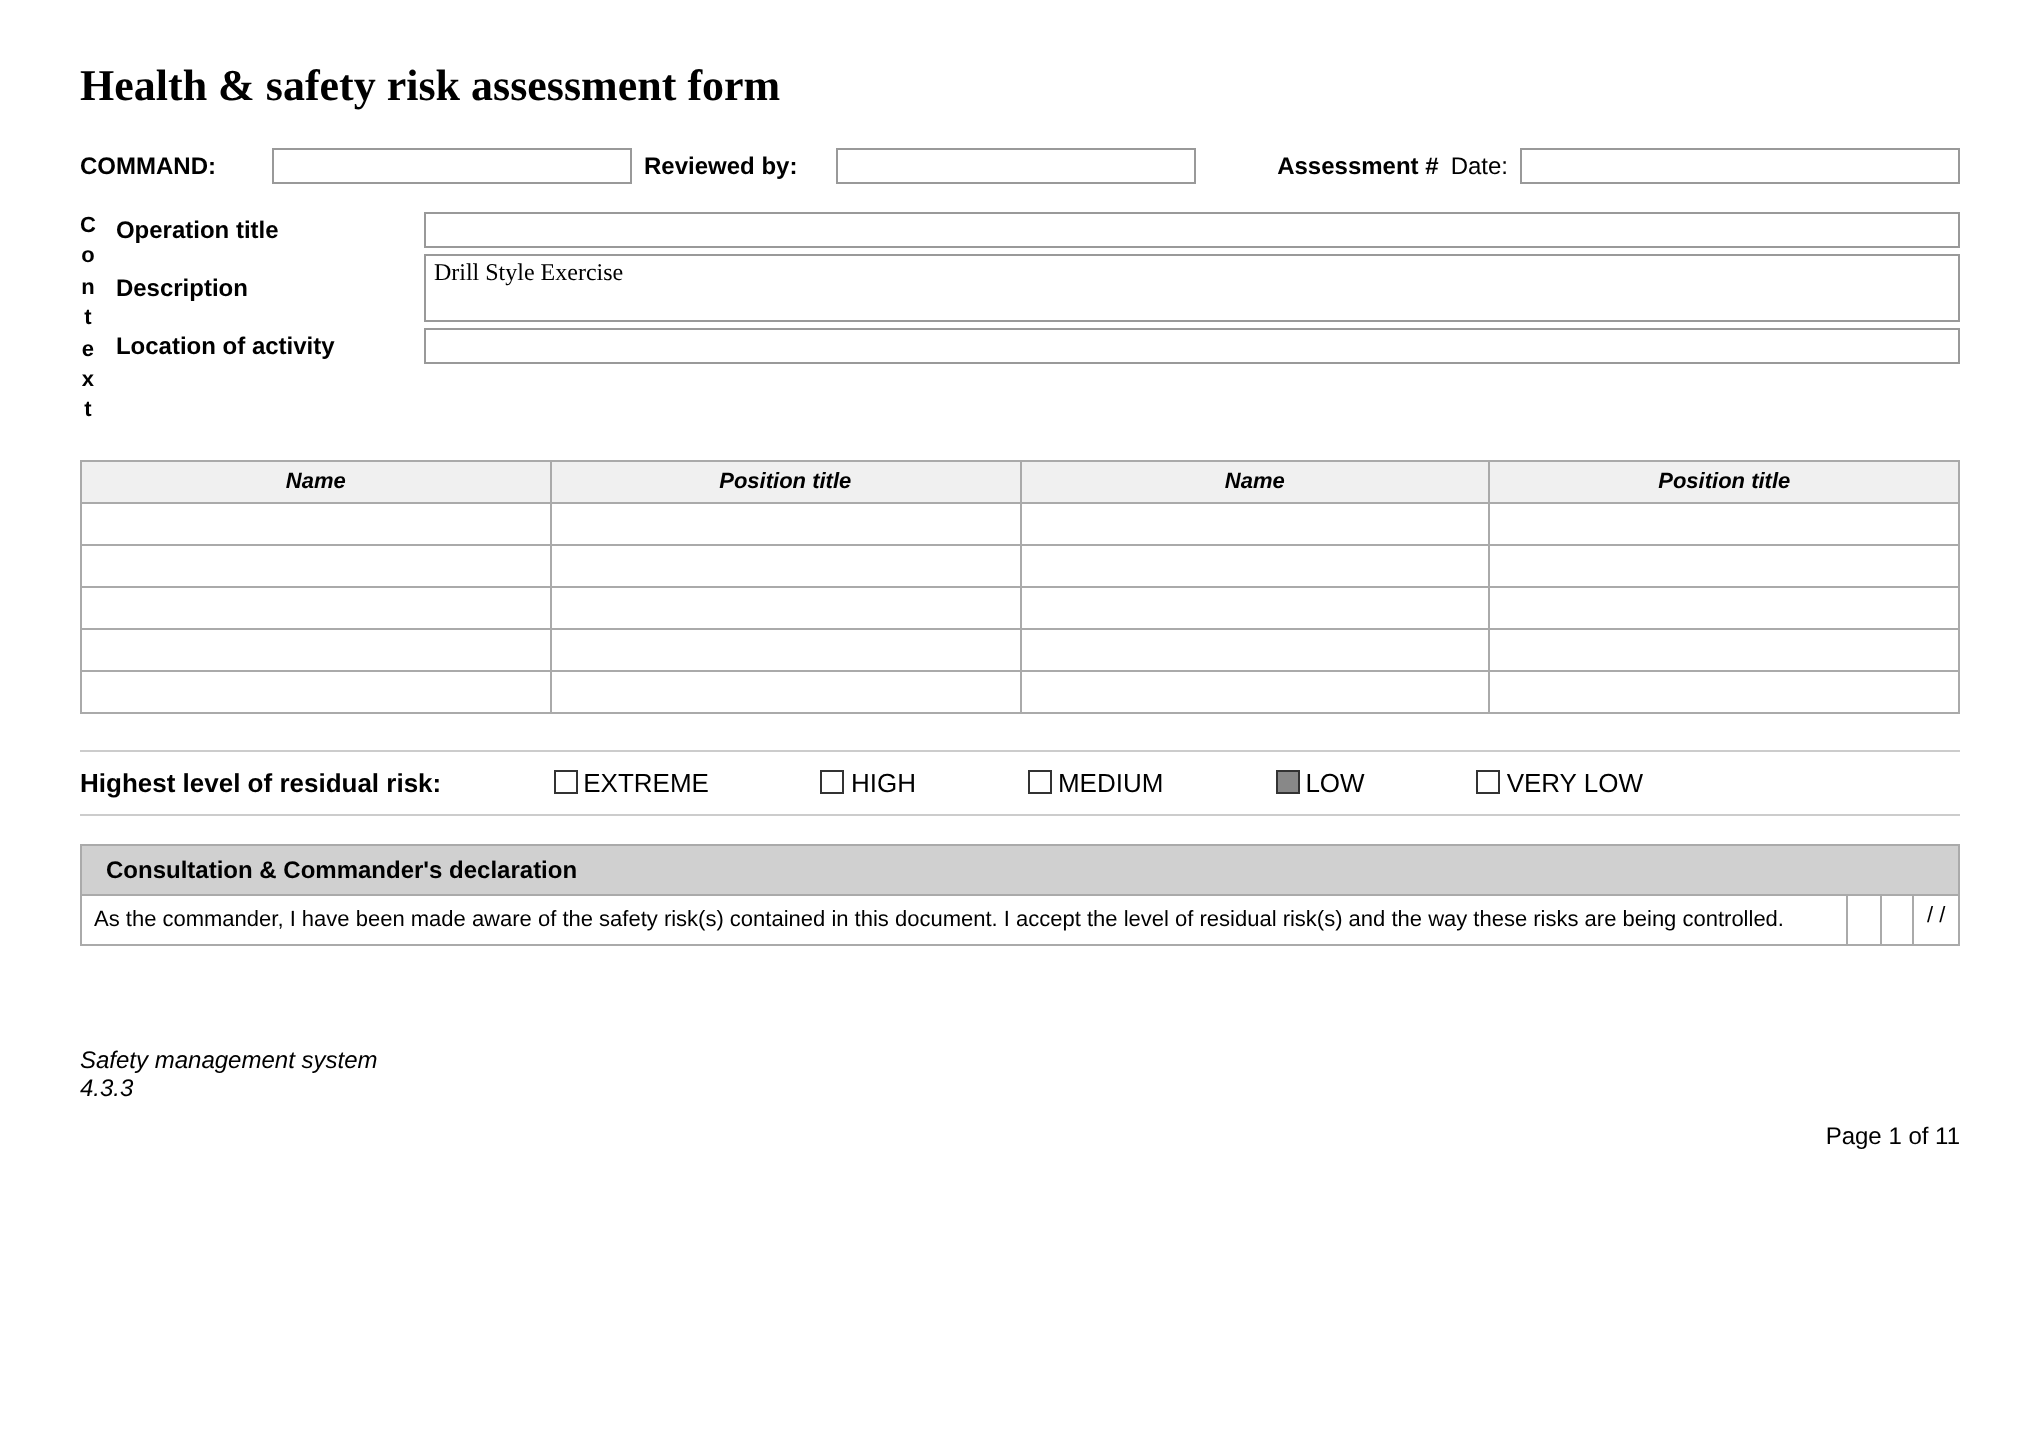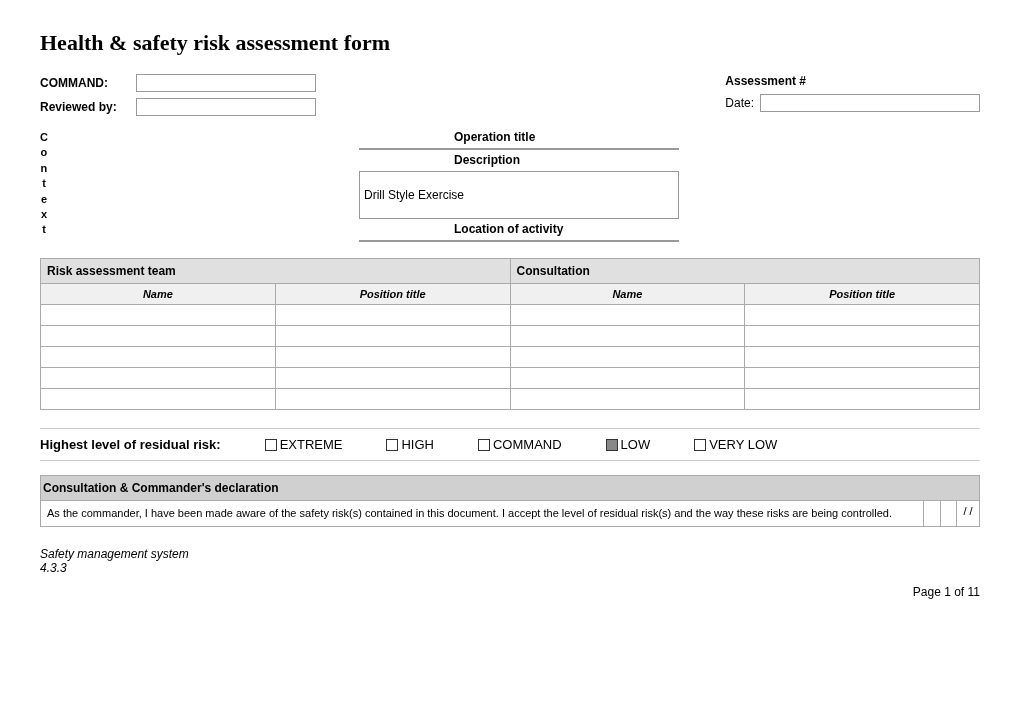--- a/index.html
+++ b/index.html
@@ -18,21 +18,21 @@
       margin-bottom: 18px;
       font-family: Liberation Serif, serif;
     }
     .header-fields {
       display: flex;
       justify-content: space-between;
       margin-bottom: 4px;
     }
     .header-left, .header-right {
       display: flex;
-      flex-direction: column;
+      flex-direction: row;
       gap: 6px;
     }
     .field-row {
       display: flex;
       align-items: center;
       gap: 6px;
     }
     .field-label {
       font-weight: bold;
       min-width: 90px;
@@ -68,22 +68,21 @@
     }
     .context-rows {
       flex: 1;
       display: flex;
       flex-direction: column;
       gap: 3px;
     }
     .context-row {
       display: flex;
       align-items: center;
-      gap: 4px;
-      flex-direction: column;
+      gap: 24px;
     }
     .context-row-label {
       font-weight: bold;
       min-width: 130px;
       font-size: 12px;
     }
     .context-row-input {
       flex: 1;
       border: 1px solid #999;
       height: 18px;
@@ -111,21 +110,21 @@
       font-style: italic;
       font-weight: bold;
     }
     .section-table td.empty {
       height: 18px;
     }
     
     .risk-level-row {
       display: flex;
       align-items: center;
-      gap: 8px;
+      gap: 20px;
       margin-bottom: 14px;
       padding: 8px 0;
       border-top: 1px solid #ccc;
       border-bottom: 1px solid #ccc;
     }
     .risk-label {
       font-weight: bold;
       font-size: 13px;
     }
     .risk-option {
@@ -155,40 +154,40 @@
     
     .declaration-table {
       width: 100%;
       border-collapse: collapse;
       margin-bottom: 20px;
     }
     .declaration-table .section-header-dark {
       background: #d0d0d0;
       font-weight: bold;
       font-size: 12px;
-      padding: 5px 2px;
+      padding: 5px 12px;
       border: 1px solid #aaa;
     }
     .declaration-table th, .declaration-table td {
       border: 1px solid #aaa;
       padding: 4px 6px;
       font-size: 11px;
       vertical-align: top;
     }
     .declaration-table th {
       font-style: italic;
       font-weight: bold;
     }
     .date-slash {
       font-size: 18px;
       text-align: center;
       padding: 10px;
     }
     .footer {
-      margin-top: 20px;
+      margin-top: 50px;
       font-style: italic;
       font-size: 12px;
     }
     .page-number {
       text-align: right;
       font-size: 12px;
       margin-top: 10px;
     }
   </style>
 </head>
@@ -230,45 +229,41 @@
   </div>
   <div class="context-rows">
 
     <div class="context-row">
       <span class="context-row-label">Operation  title</span>
       <div class="context-row-input"></div>
     </div>
 
     <div class="context-row">
       <span class="context-row-label">Description</span>
-      <div class="context-row-input" style="display:flex; align-items:flex-start; padding:16px 4px;">
+      <div class="context-row-input" style="display:flex; align-items:flex-end; padding:16px 4px;font-family:Liberation Serif, serif;">
         <span>Drill Style Exercise</span>
       </div>
     </div>
 
     <div class="context-row">
       <span class="context-row-label">Location of activity</span>
       <div class="context-row-input"></div>
     </div>
   </div>
 </div>
 
 <table class="section-table">
   <colgroup>
     <col style="width:25%">
     <col style="width:25%">
     <col style="width:25%">
     <col style="width:25%">
   </colgroup>
   <thead>
     <tr>
-      <td colspan="2" class="section-header">Risk assessment team</td>
-      <td colspan="2" class="section-header">Consultation</td>
-    </tr>
-    <tr>
       <th class="col-header">Name</th>
       <th class="col-header">Position title</th>
       <th class="col-header">Name</th>
       <th class="col-header">Position title</th>
     </tr>
   </thead>
   <tbody>
     <tr>
       <td class="empty">&nbsp;</td>
       <td class="empty">&nbsp;</td>
@@ -307,21 +302,21 @@
   <span class="risk-option">
     <span class="checkbox"></span>
     <span>EXTREME</span>
   </span>
   <span class="risk-option">
     <span class="checkbox"></span>
     <span>HIGH</span>
   </span>
   <span class="risk-option">
     <span class="checkbox"></span>
-    <span>COMMAND</span>
+    <span>MEDIUM</span>
   </span>
   <span class="risk-option">
     <span class="checkbox-checked"></span>
     <span>LOW</span>
   </span>
   <span class="risk-option">
     <span class="checkbox"></span>
     <span>VERY LOW</span>
   </span>
 </div>

